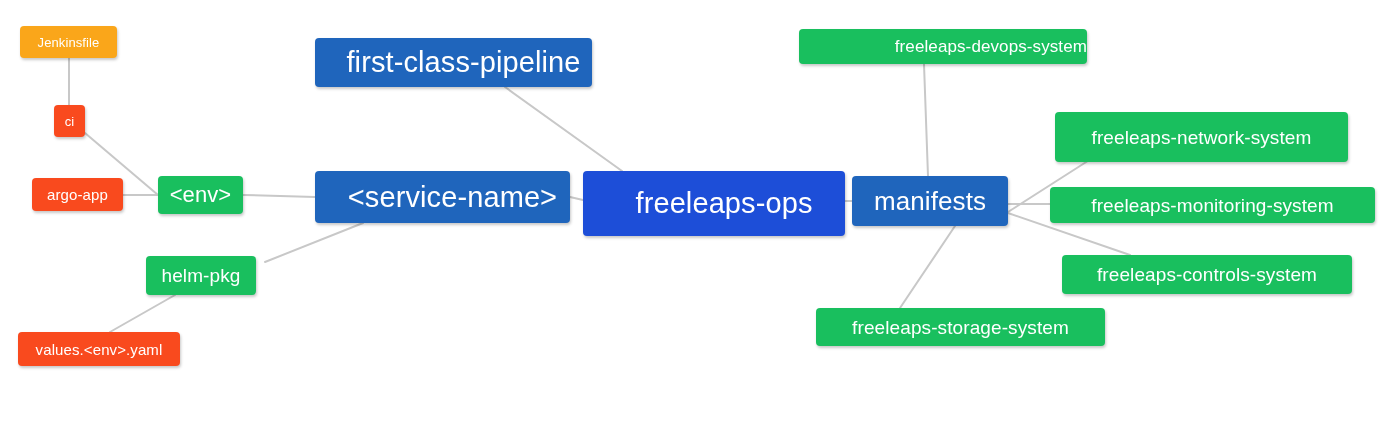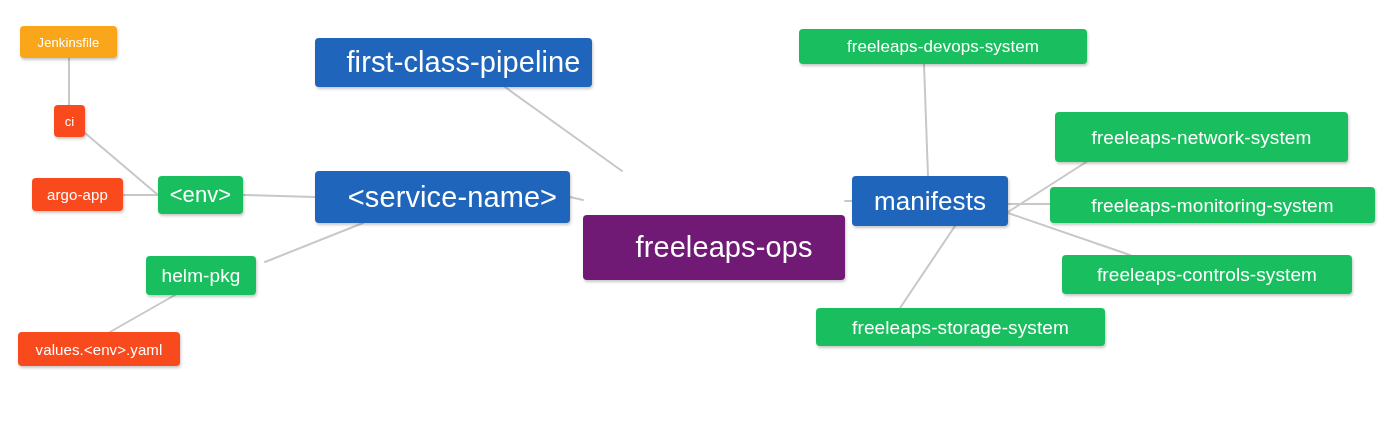--- a/index.html
+++ b/index.html
@@ -38,26 +38,26 @@
     white-space: nowrap;
     line-height: 1;
     letter-spacing: 0.1px;
     box-shadow: 1px 2px 3px rgba(0,0,0,0.22);
     user-select: none;
   }
   .c-orange  { background: #faa61a; }
   .c-red     { background: #f94a1e; }
   .c-green   { background: #19bf5e; }
   .c-blue    { background: #1f65bc; }
-  .c-dark    { background: #701a75; margin-top: 44px; }
+  .c-dark    { background: #1d4ed8; }
 
   
   .t-xs  { font-size: 13px; }
   .t-sm  { font-size: 15px; }
-  .t-md  { font-size: 17px; }
+  .t-md  { font-size: 17px; justify-content: flex-end; }
   .t-lg  { font-size: 19px; }
   .t-xl  { font-size: 22px; }
   .t-xxl { font-size: 26px; }
   .t-hero{ font-size: 29px; padding-left: 20px; }
 </style>
 </head>
 <body>
 
 <div id="canvas">
   <svg id="edges" viewBox="0 0 1390 421">

